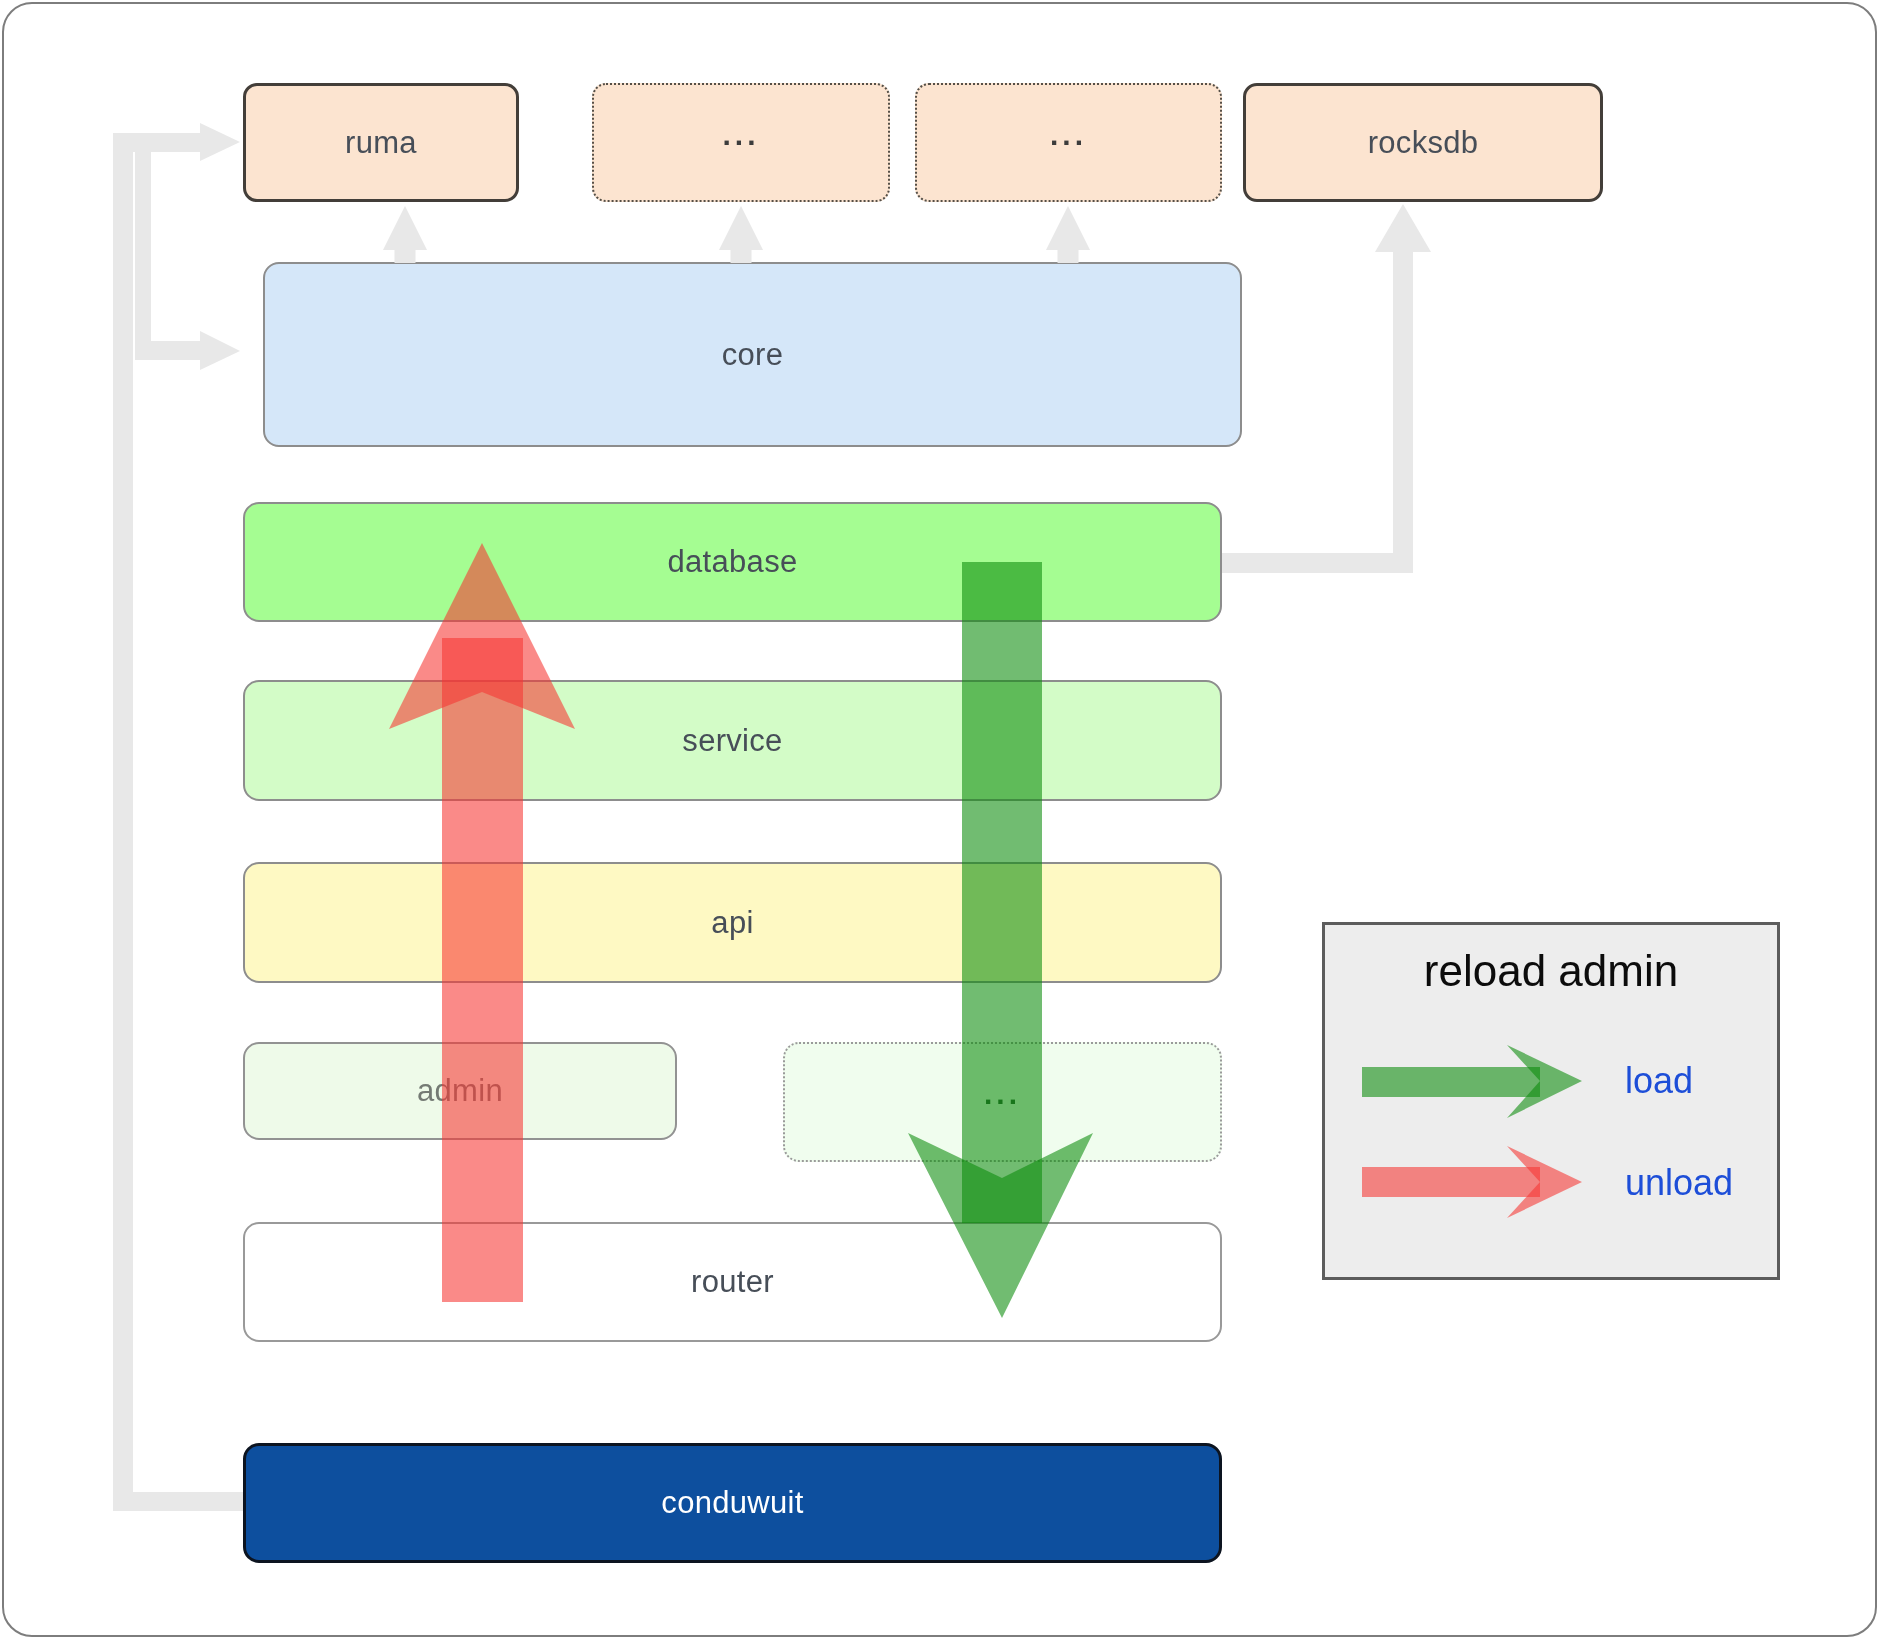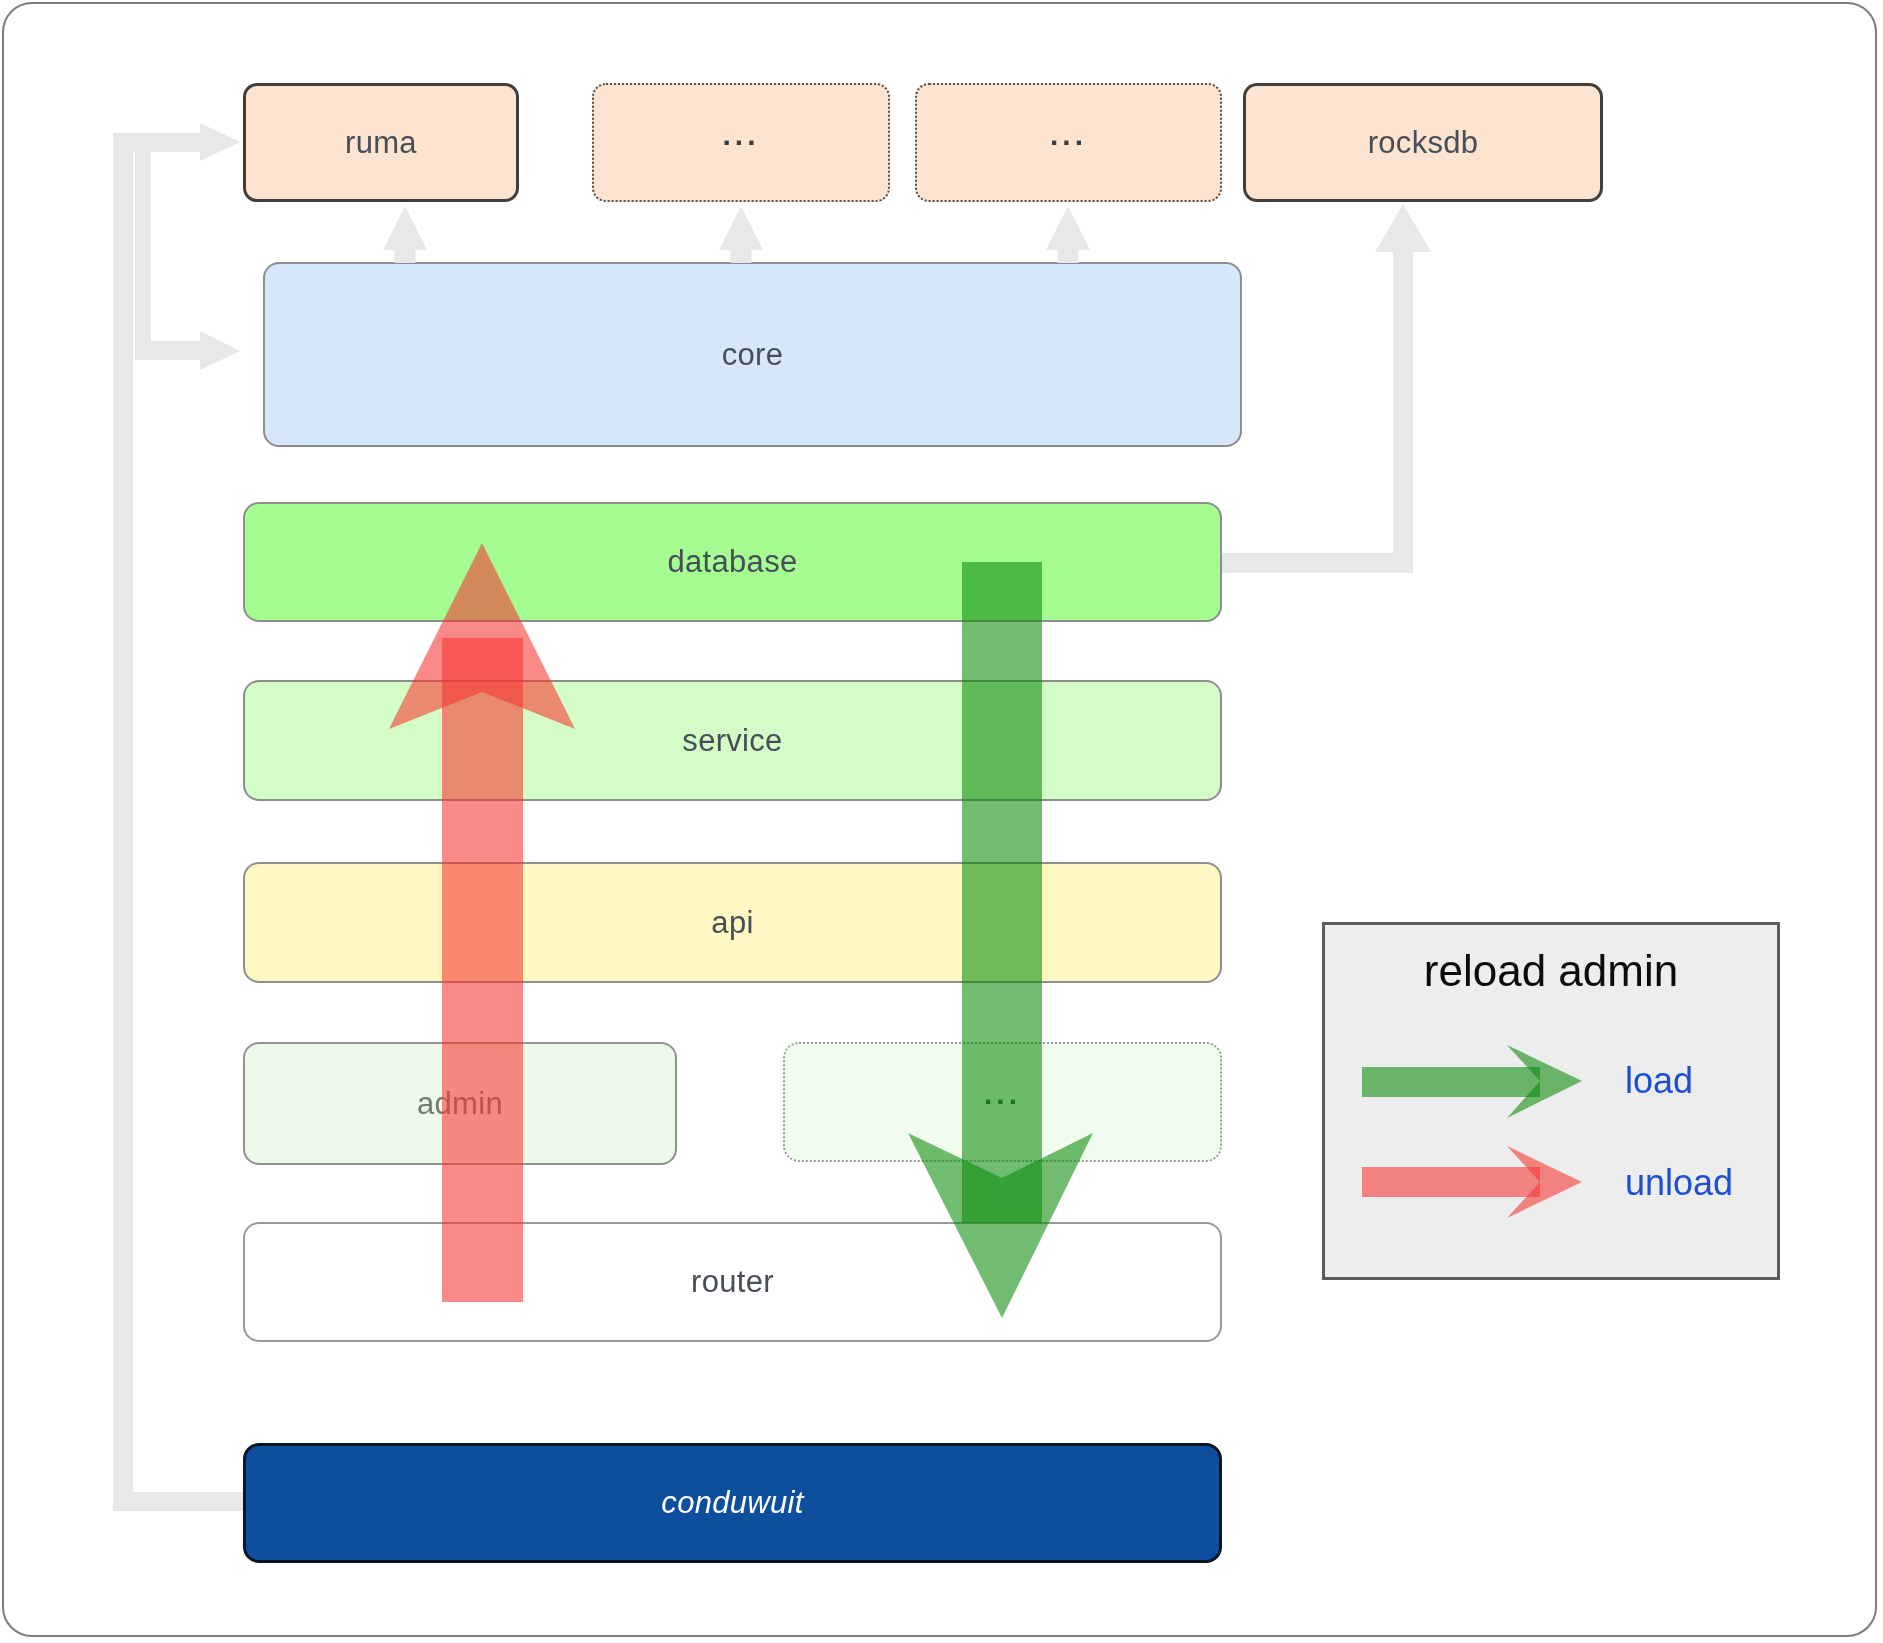--- a/index.html
+++ b/index.html
@@ -70,30 +70,30 @@
   </div>
   <div class="box green1" style="left:243px; top:502px; width:979px; height:120px;">
     <span>database</span>
   </div>
   <div class="box green2" style="left:243px; top:680px; width:979px; height:121px;">
     <span>service</span>
   </div>
   <div class="box green3" style="left:243px; top:862px; width:979px; height:121px;">
     <span>api</span>
   </div>
-  <div class="box green4" style="left:243px; top:1042px; width:434px; height:123px;">
+  <div class="box green4" style="left:243px; top:1042px; width:434px; height:98px;">
     <span class="admin-label">admin</span>
   </div>
   <div class="box green4-dotted" style="left:783px; top:1042px; width:439px; height:120px;">
     <span class="dots dots-green">...</span>
   </div>
   <div class="box white" style="left:243px; top:1222px; width:979px; height:120px;">
     <span>router</span>
   </div>
-  <div class="box navy" style="left:243px; top:1443px; width:979px; height:120px;font-style:italic;">
+  <div class="box navy" style="left:243px; top:1443px; width:979px; height:120px;">
     <span>conduwuit</span>
   </div>
 
   <div class="legend"></div>
   <div class="legend-title">reload admin</div>
   <div class="legend-label" style="left:1625px; top:1060px;">load</div>
   <div class="legend-label" style="left:1625px; top:1162px;">unload</div>
 
   <svg class="overlay" width="1883" height="1643" viewBox="0 0 1883 1643">
 

